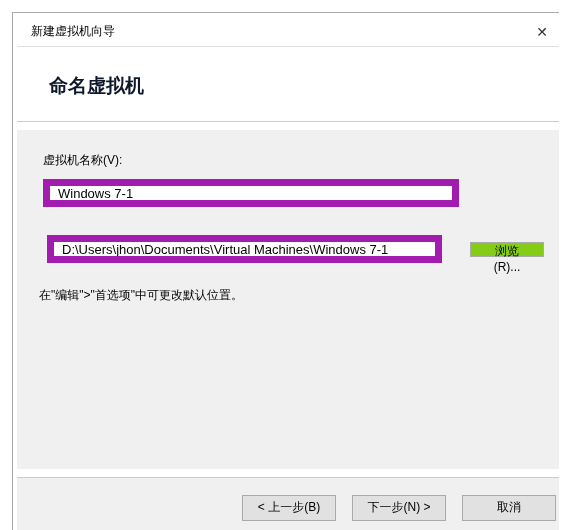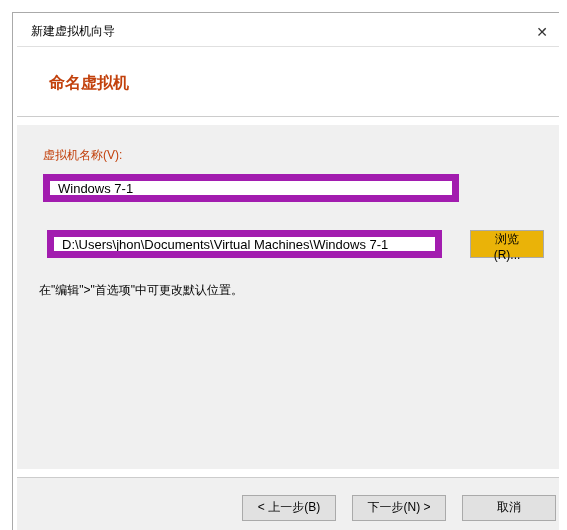--- a/index.html
+++ b/index.html
@@ -42,63 +42,63 @@
       color: #333;
       cursor: pointer;
       font-family: Arial, sans-serif;
     }
     .header {
       padding: 14px 18px 16px 28px;
       background: #fff;
       border-bottom: 1px solid #ccc;
     }
     .header-title {
-      font-size: 16px;
+      font-size: 19px;
       font-weight: bold;
-      color: #c2410c;
+      color: #0f172a;
       margin-bottom: 6px;
     }
     .header-subtitle {
       font-size: 12px;
       color: #000;
       margin-left: 28px;
     }
     .content {
       flex: 1;
       padding: 18px 18px 10px 18px;
       background: #f0f0f0;
     }
     .field-label {
       font-size: 12px;
-      color: #c2410c;
+      color: #000000;
       margin-bottom: 6px;
     }
     .text-input {
       width: 416px;
       height: 28px;
       padding: 4px 8px;
       font-size: 13px;
       border: 7px solid #a21caf;
       background: #fff;
       font-family: inherit;
     }
     .field-group {
       margin-bottom: 20px;
     }
     .row {
       display: flex;
       align-items: center;
       gap: 20px;
     }
     .browse-btn {
-      height: 28px;
+      height: 15px;
       padding: 0 12px;
       font-size: 12px;
       border: 1px solid #aaa;
-      background: #eab308;
+      background: #84cc16;
       cursor: pointer;
       font-family: inherit;
       text-align: center;
     }
     .hint {
       font-size: 12px;
       color: #000;
       margin-top: 14px;
     }
     .footer {

